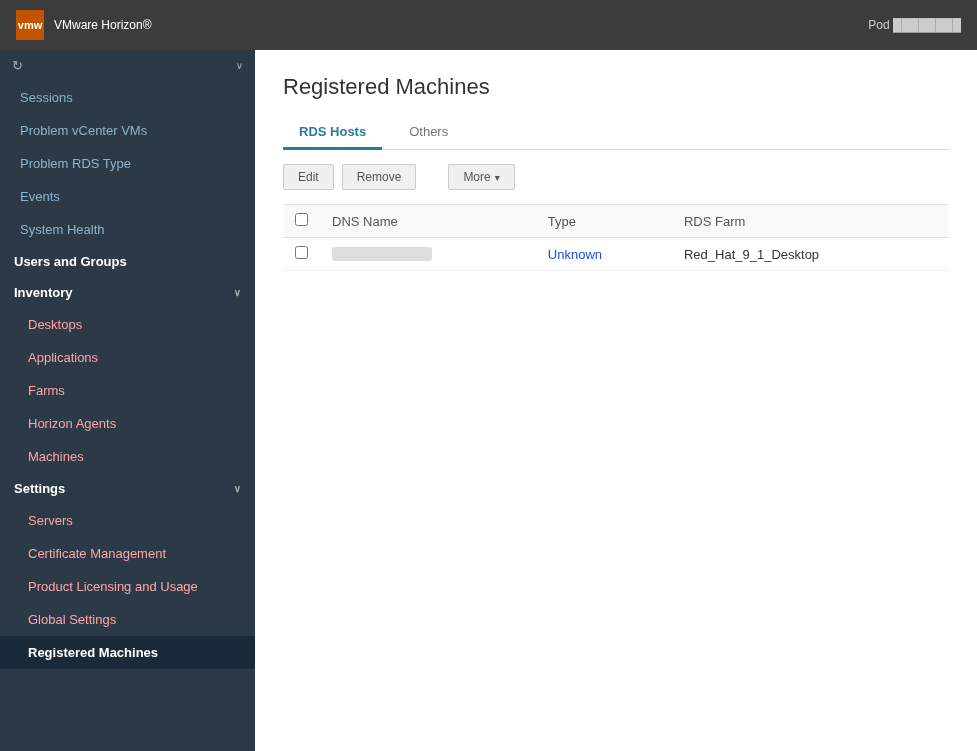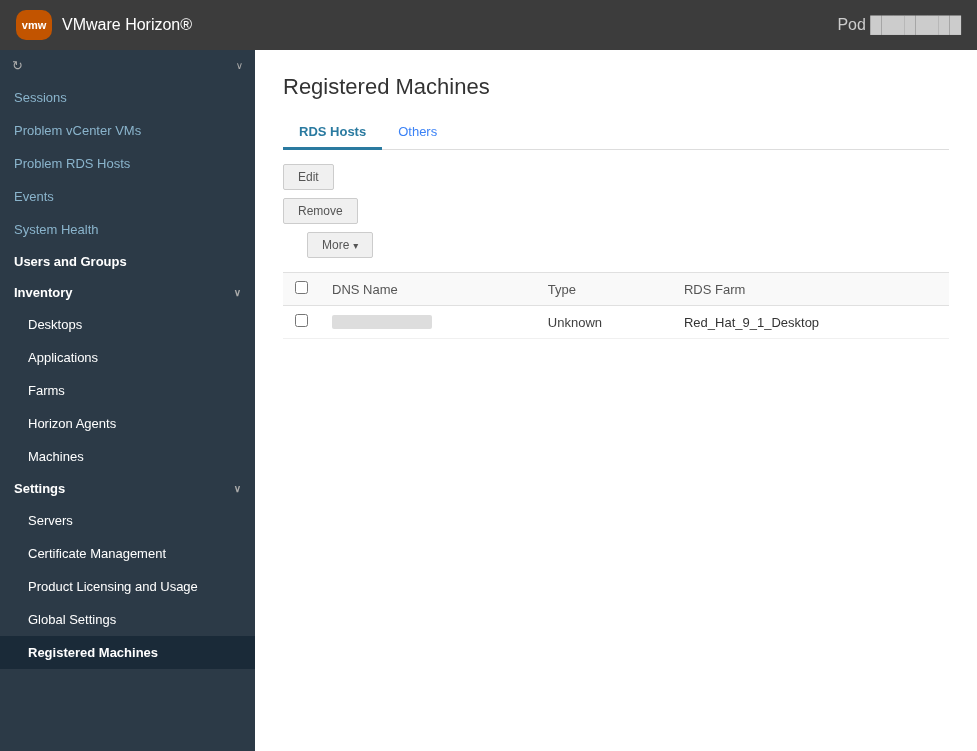--- a/index.html
+++ b/index.html
@@ -19,35 +19,35 @@
     .header-left {
       display: flex;
       align-items: center;
       gap: 10px;
     }
     .vmw-logo {
       background: #c25400;
       color: white;
       font-weight: bold;
       font-size: 11px;
-      width: 36px;
+      width: 28px;
       height: 30px;
       display: flex;
       align-items: center;
       justify-content: center;
-      border-radius: 10px;
+      border-radius: 1px;
     }
     .header-title {
       color: white;
-      font-size: 16px;
+      font-size: 12px;
       font-weight: normal;
     }
     .header-right {
       color: #ccc;
-      font-size: 16px;
+      font-size: 12px;
     }
 
     
     .layout {
       display: flex;
       flex: 1;
       overflow: hidden;
     }
 
     
@@ -73,31 +73,31 @@
       font-size: 13px;
       font-weight: bold;
       padding: 8px 14px;
       cursor: pointer;
       display: flex;
       align-items: center;
       justify-content: space-between;
     }
     .sidebar-item {
       padding: 9px 14px 9px 28px;
-      color: #ffffff;
+      color: #fca5a5;
       font-size: 13px;
       cursor: pointer;
     }
     .sidebar-item.active {
       background: #1a2a38;
       color: white;
       font-weight: bold;
     }
     .sidebar-nav-item {
-      padding: 9px 14px;
+      padding: 9px 20px;
       color: #8ab4cc;
       font-size: 13px;
       cursor: pointer;
     }
     .chevron {
       font-size: 10px;
       color: #aaa;
     }
 
     
@@ -114,42 +114,42 @@
     .page-title {
       font-size: 22px;
       font-weight: normal;
       color: #333;
       margin-bottom: 16px;
     }
     .tabs {
       display: flex;
       border-bottom: 1px solid #ddd;
       margin-bottom: 0;
+      gap: 11px;
     }
     .tab {
       padding: 8px 16px;
       cursor: pointer;
       font-size: 13px;
-      color: #3b82f6;
+      color: #737373;
       border-bottom: 3px solid transparent;
       margin-bottom: -1px;
     }
     .tab.active {
       color: #2a7aa0;
       border-bottom: 3px solid #2a7aa0;
       font-weight: bold;
     }
 
     
     .toolbar {
       padding: 14px 28px;
       display: flex;
       gap: 8px;
-      align-items: flex-start;
-      flex-direction: column;
+      align-items: flex-end;
     }
     .btn {
       padding: 5px 14px;
       font-size: 12px;
       border: 1px solid #ccc;
       background: #f0f0f0;
       color: #555;
       cursor: pointer;
       border-radius: 2px;
     }
@@ -179,21 +179,21 @@
       text-align: left;
       color: #555;
       font-weight: normal;
     }
     tbody td {
       padding: 8px 12px;
       border-bottom: 1px solid #f0f0f0;
       color: #333;
     }
     .cell-link {
-      color: #404040;
+      color: #1d4ed8;
       cursor: pointer;
     }
     .checkbox-col {
       width: 30px;
     }
     input[type="checkbox"] {
       cursor: pointer;
     }
     .blurred {
       color: #bbb;
@@ -223,21 +223,21 @@
 <div class="layout">
 
   <div class="sidebar">
     <div class="sidebar-top-controls">
       <span style="cursor:pointer;">↻</span>
       <span style="cursor:pointer;" class="chevron">∨</span>
     </div>
 
     <div class="sidebar-nav-item">Sessions</div>
     <div class="sidebar-nav-item">Problem vCenter VMs</div>
-    <div class="sidebar-nav-item">Problem RDS Hosts</div>
+    <div class="sidebar-nav-item">Problem RDS Type</div>
     <div class="sidebar-nav-item">Events</div>
     <div class="sidebar-nav-item">System Health</div>
 
     <div class="sidebar-section-header">
       <span>Users and Groups</span>
     </div>
 
     <div class="sidebar-section-header">
       <span>Inventory</span>
       <span class="chevron">∨</span>

